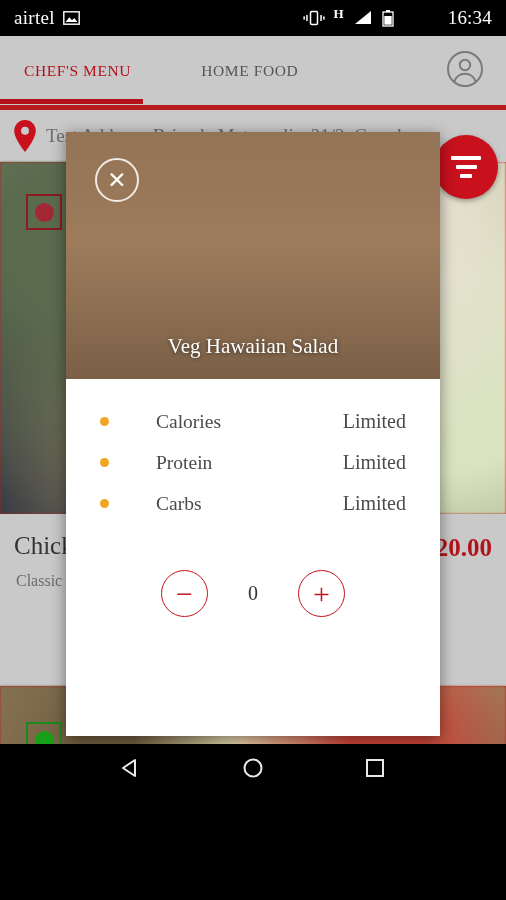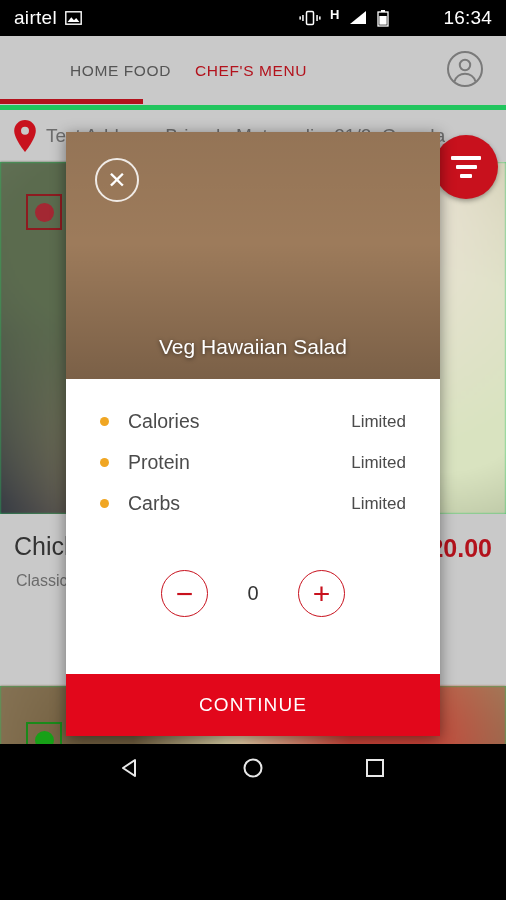--- a/index.html
+++ b/index.html
@@ -3,21 +3,21 @@
 <meta charset="utf-8">
 <style>
   * { box-sizing: border-box; margin: 0; padding: 0; }
   html, body {
     width: 506px; height: 900px;
     font-family: "Liberation Sans", sans-serif;
     background: #000; overflow: hidden;
   }
   #phone {
     position: relative; width: 506px; height: 792px;
-    background: #22c55e; overflow: hidden;
+    background: #b91c1c; overflow: hidden; font-family: Liberation Serif, serif;
   }
 
   
   #status-bar {
     position: absolute; top: 0; left: 0; width: 506px; height: 36px;
     background: #000; color: #fff;
     display: flex; align-items: center; justify-content: space-between;
     padding: 0 14px;
   }
   .sb-left { display: flex; align-items: center; gap: 8px; }
@@ -139,25 +139,25 @@
     display: flex; align-items: center; justify-content: center;
     color: #fff; font-size: 23px; line-height: 1; font-weight: 300;
   }
   #modal-title {
     position: absolute; z-index: 3; left: 0; right: 0; bottom: 20px;
     text-align: center; color: #fff; font-size: 21px;
     text-shadow: 0 1px 4px rgba(0,0,0,.55);
   }
   #modal-body { flex: 1; padding: 22px 34px 0 34px; background: #fff; }
   .nutrition-row {
-    display: flex; align-items: center; height: 41px;
+    display: flex; align-items: center; height: 41px; gap: 28px;
   }
   .nut-dot { width: 9px; height: 9px; border-radius: 50%; background: #f0a623; flex: none; }
   .nut-label { margin-left: 19px; font-size: 19.5px; color: #4b4b4b; }
-  .nut-value { margin-left: auto; font-size: 17px; color: #4b4b4b; }
+  .nut-value { margin-left: auto; font-size: 20px; color: #4b4b4b; }
 
   #quantity-stepper {
     display: flex; align-items: center; justify-content: center; gap: 36px;
     margin-top: 46px;
   }
   .step-btn {
     width: 47px; height: 47px; border-radius: 50%;
     border: 1.6px solid #c8111d; color: #c8111d;
     display: flex; align-items: center; justify-content: center;
     font-size: 30px; line-height: 1; font-weight: 300;
@@ -205,22 +205,22 @@
       <svg class="sb-ico" width="12" height="17" viewBox="0 0 12 17">
         <rect x="4" y="0" width="4" height="2" fill="#fff"></rect>
         <rect x="1" y="2" width="10" height="14" fill="none" stroke="#fff" stroke-width="1.3"></rect>
         <rect x="2.3" y="6" width="7.4" height="8.7" fill="#fff"></rect>
       </svg>
       <span class="sb-time">16:34</span>
     </div>
   </div>
 
   <div id="app-header">
+    <div class="tab" id="tab-chefs-menu">CHEF'S MENU</div>
     <div class="tab" id="tab-home-food">HOME FOOD</div>
-    <div class="tab" id="tab-chefs-menu">CHEF'S MENU</div>
     <div id="account-icon-btn">
       <svg width="38" height="38" viewBox="0 0 38 38">
         <circle cx="19" cy="19" r="17" fill="none" stroke="#7a7a7a" stroke-width="2"></circle>
         <circle cx="19" cy="15" r="5.2" fill="none" stroke="#7a7a7a" stroke-width="2"></circle>
         <path d="M8.5 31.5a11 11 0 0 1 21 0" fill="none" stroke="#7a7a7a" stroke-width="2"></path>
       </svg>
     </div>
   </div>
   <div id="tab-underline"></div>
 
@@ -278,21 +278,20 @@
         <span class="nut-value">Limited</span>
       </div>
 
       <div id="quantity-stepper">
         <div class="step-btn">−</div>
         <div id="quantity-value">0</div>
         <div class="step-btn">+</div>
       </div>
     </div>
 
-    <div id="continue-button">CONTINUE</div>
   </div>
 
   <div id="nav-bar">
     <svg width="26" height="26" viewBox="0 0 26 26">
       <path d="M17 5 L17 21 L5 13 Z" fill="none" stroke="#e8e8e8" stroke-width="2" stroke-linejoin="round"></path>
     </svg>
     <svg width="26" height="26" viewBox="0 0 26 26">
       <circle cx="13" cy="13" r="8.5" fill="none" stroke="#e8e8e8" stroke-width="2"></circle>
     </svg>
     <svg width="26" height="26" viewBox="0 0 26 26">

